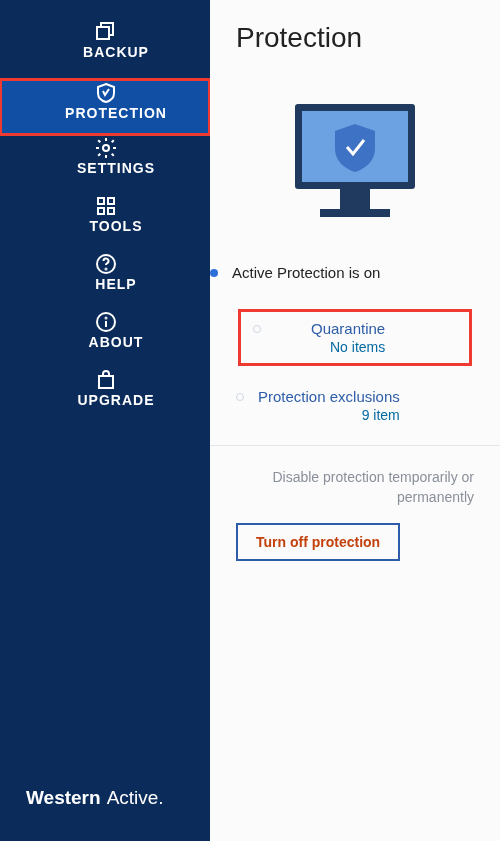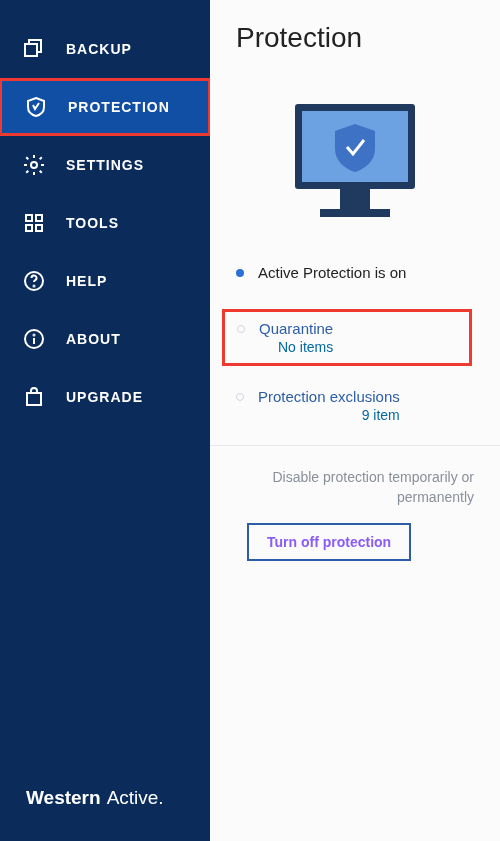--- a/index.html
+++ b/index.html
@@ -18,20 +18,21 @@
   }
   .nav-item {
     display: flex;
     align-items: center;
     height: 58px;
     padding-left: 22px;
     font-size: 14px;
     font-weight: 600;
     letter-spacing: 1px;
     cursor: pointer;
+    flex-direction: column;
   }
   .nav-item.active {
     background: #104fa4;
     border: 3px solid #ef3a31;
     margin-left: -1px;
     margin-right: -1px;
   }
   .nav-icon {
     width: 24px;
     height: 24px;
@@ -72,21 +73,20 @@
     margin-bottom: 40px;
   }
   .illustration {
     display: flex;
     justify-content: center;
     margin-bottom: 30px;
   }
   .status-row {
     display: flex;
     align-items: center;
-    padding-left: 26px;
     font-size: 15px;
     color: #222;
     margin-bottom: 28px;
   }
   .bullet-on {
     width: 8px; height: 8px; border-radius: 50%;
     background: #2d6fd8;
     margin-right: 14px;
     flex-shrink: 0;
   }
@@ -102,37 +102,37 @@
     padding-left: 26px;
     padding-right: 4px;
     margin-bottom: 22px;
     cursor: pointer;
   }
   .link-block .texts { display: flex; flex-direction: column; }
   .link-title { color: #2d5da8; font-size: 15px; font-weight: 500; }
   .link-sub { color: #0369a1; font-size: 14px; margin-top: 2px; text-align: right; }
   .highlight-box {
     border: 3px solid #ef3a31;
-    margin-left: 12px;
+    margin-left: 28px;
     margin-right: 28px;
     padding: 8px 10px 8px 14px;
+    gap: 36px;
   }
   .highlight-box .bullet-off { margin-left: -2px; }
   .divider { height: 1px; background: #e3e6ea; margin: 18px 0 22px 0; }
   .footer-section { padding: 0 26px; }
   .footer-text { color: #8a9099; font-size: 14px; line-height: 1.4; margin-bottom: 16px; text-align: right; }
   .off-btn {
     border: 2px solid #2d5da8;
-    color: #8b5cf6;
+    color: #c2410c;
     background: transparent;
     font-size: 14px;
     font-weight: 600;
     padding: 9px 18px;
     cursor: pointer;
-    margin-left: 11px;
   }
 </style>
 </head>
 <body>
 
 <div class="sidebar">
 
   <div class="nav-item">
     <span class="nav-icon">
       <svg width="24" height="24" viewBox="0 0 24 24" stroke-width="2">

